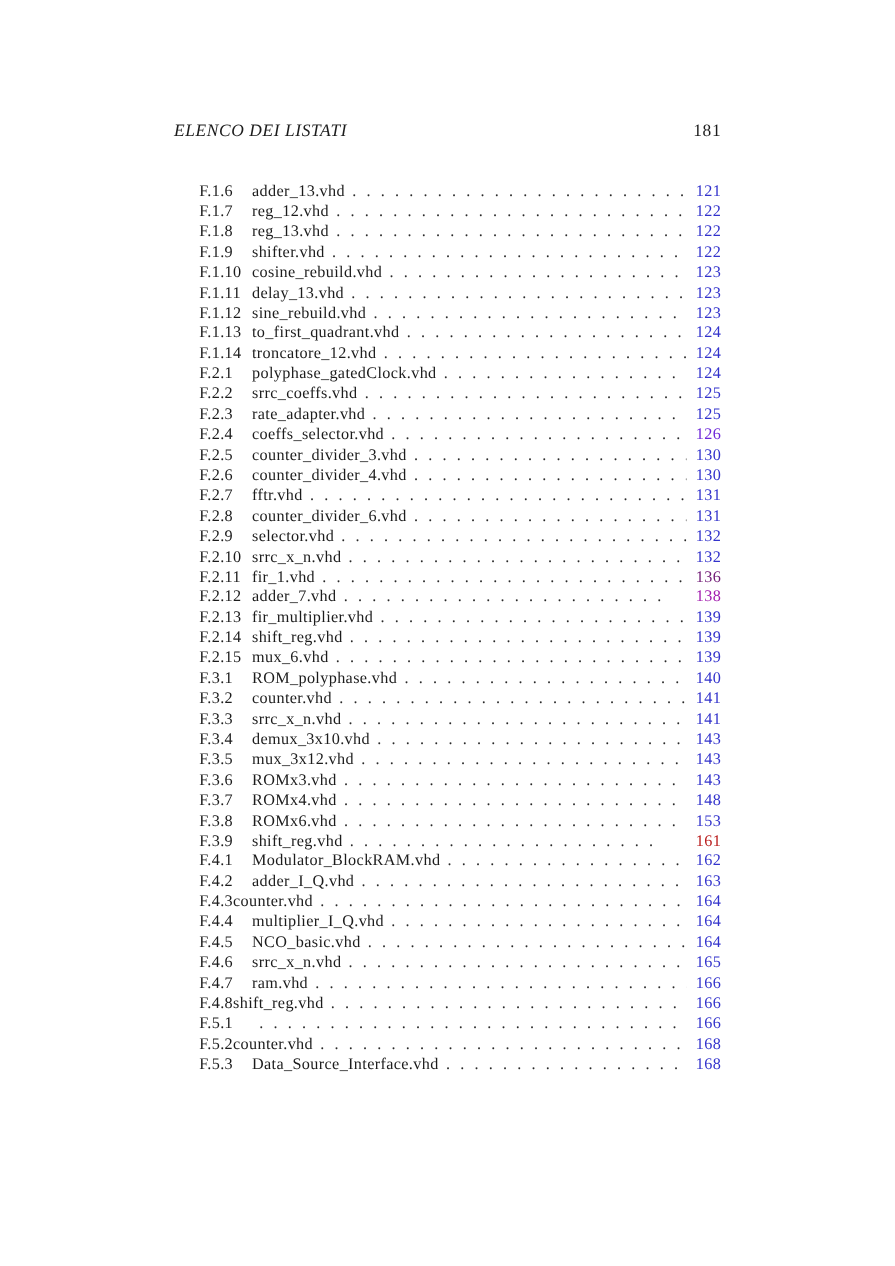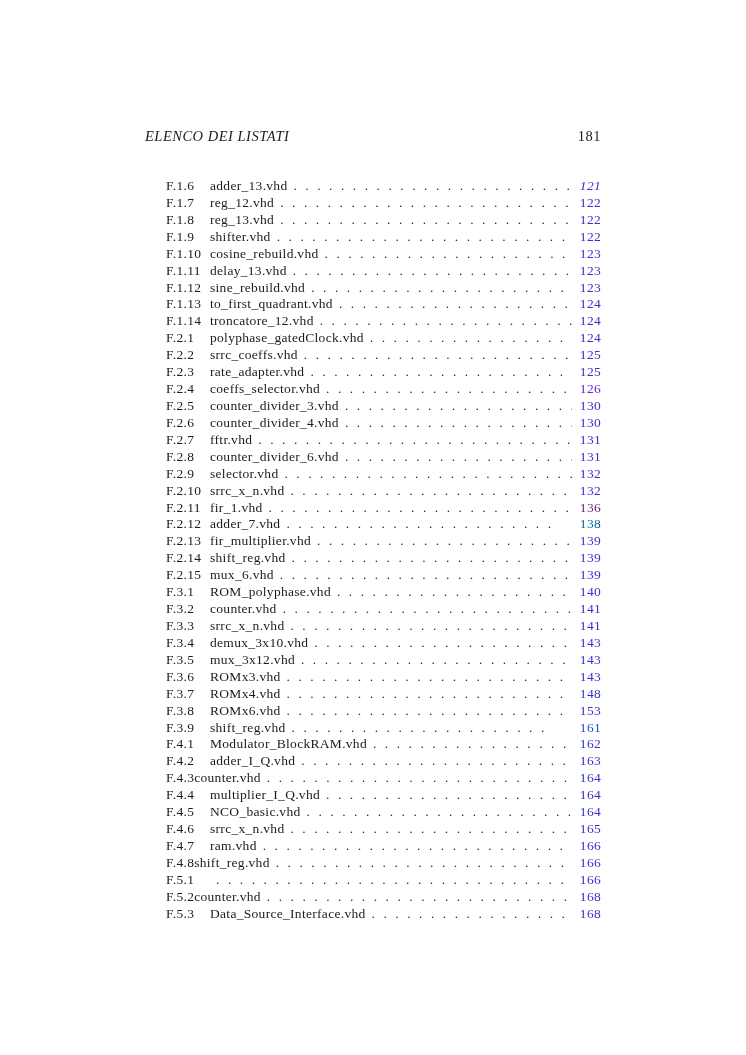--- a/index.html
+++ b/index.html
@@ -12,21 +12,21 @@
     width: 746px;
     height: 1055px;
     background: #ffffff;
     overflow: hidden;
     font-family: "Liberation Serif", "DejaVu Serif", serif;
     color: #1c1c1c;
   }
   .content {
     position: absolute;
     left: 145px;
-    top: 129px;
+    top: 102px;
     width: 456px;
   }
   .header {
     display: flex;
     justify-content: space-between;
     align-items: baseline;
     font-size: 14.5px;
     line-height: 15px;
   }
   .running-title {
@@ -87,21 +87,21 @@
   <div class="content">
     <div class="header">
       <span class="running-title">ELENCO DEI LISTATI</span>
       <span class="page-num">181</span>
     </div>
     <div class="toc" id="toc">
         <div class="row">
     <span class="label">F.1.6</span>
     <span class="title">adder_13.vhd</span>
     <span class="leader">............................................................</span>
-    <a class="pagelink" style="color: rgb(51, 51, 204); font-style: italic;">121</a>
+    <a class="pagelink" style="color: rgb(51, 51, 204);">121</a>
   </div>
         <div class="row">
     <span class="label">F.1.7</span>
     <span class="title">reg_12.vhd</span>
     <span class="leader">............................................................</span>
     <a class="pagelink" style="color: rgb(51, 51, 204);">122</a>
   </div>
         <div class="row">
     <span class="label">F.1.8</span>
     <span class="title">reg_13.vhd</span>
@@ -207,21 +207,21 @@
         <div class="row">
     <span class="label">F.2.11</span>
     <span class="title">fir_1.vhd</span>
     <span class="leader">............................................................</span>
     <a class="pagelink" style="color: #701a75;">136</a>
   </div>
         <div class="row">
     <span class="label">F.2.12</span>
     <span class="title">adder_7.vhd</span>
     <span class="leader">............................................................</span>
-    <a class="pagelink" style="color: #0369a1; margin-left: 20px;">138</a>
+    <a class="pagelink" style="color: #a21caf; margin-left: 20px;">138</a>
   </div>
         <div class="row">
     <span class="label">F.2.13</span>
     <span class="title">fir_multiplier.vhd</span>
     <span class="leader">............................................................</span>
     <a class="pagelink" style="color: rgb(51, 51, 204);">139</a>
   </div>
         <div class="row">
     <span class="label">F.2.14</span>
     <span class="title">shift_reg.vhd</span>
@@ -279,21 +279,21 @@
         <div class="row">
     <span class="label">F.3.8</span>
     <span class="title">ROMx6.vhd</span>
     <span class="leader">............................................................</span>
     <a class="pagelink" style="color: rgb(51, 51, 204);">153</a>
   </div>
         <div class="row">
     <span class="label">F.3.9</span>
     <span class="title">shift_reg.vhd</span>
     <span class="leader">............................................................</span>
-    <a class="pagelink" style="color: #1d4ed8; margin-left: 20px;">161</a>
+    <a class="pagelink" style="color: #b91c1c; margin-left: 20px;">161</a>
   </div>
         <div class="row">
     <span class="label">F.4.1</span>
     <span class="title">Modulator_BlockRAM.vhd</span>
     <span class="leader">............................................................</span>
     <a class="pagelink" style="color: rgb(51, 51, 204);">162</a>
   </div>
         <div class="row">
     <span class="label">F.4.2</span>
     <span class="title">adder_I_Q.vhd</span>

